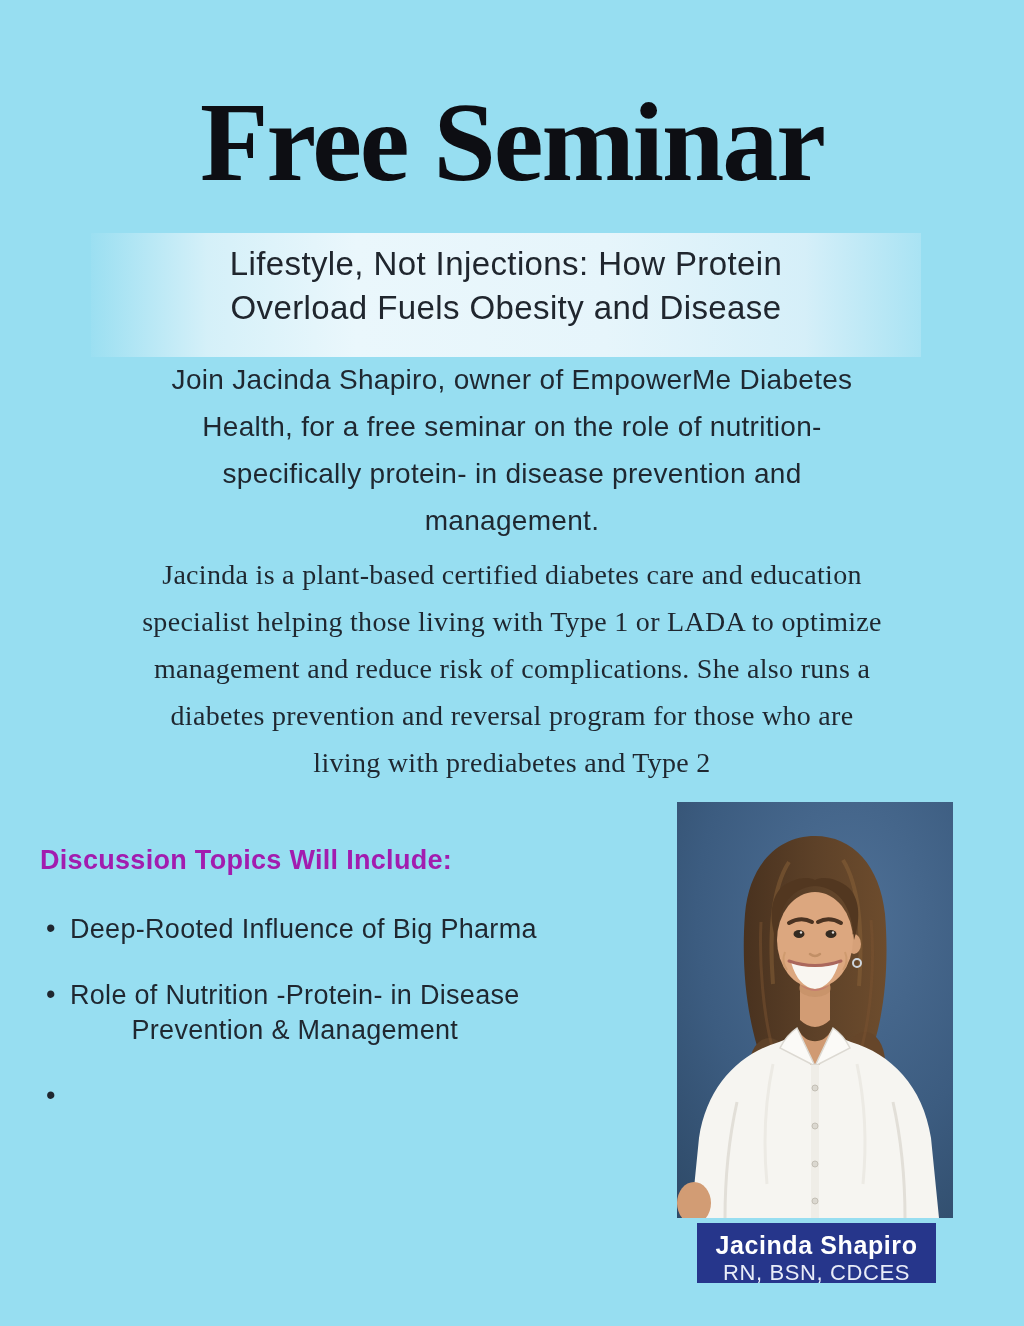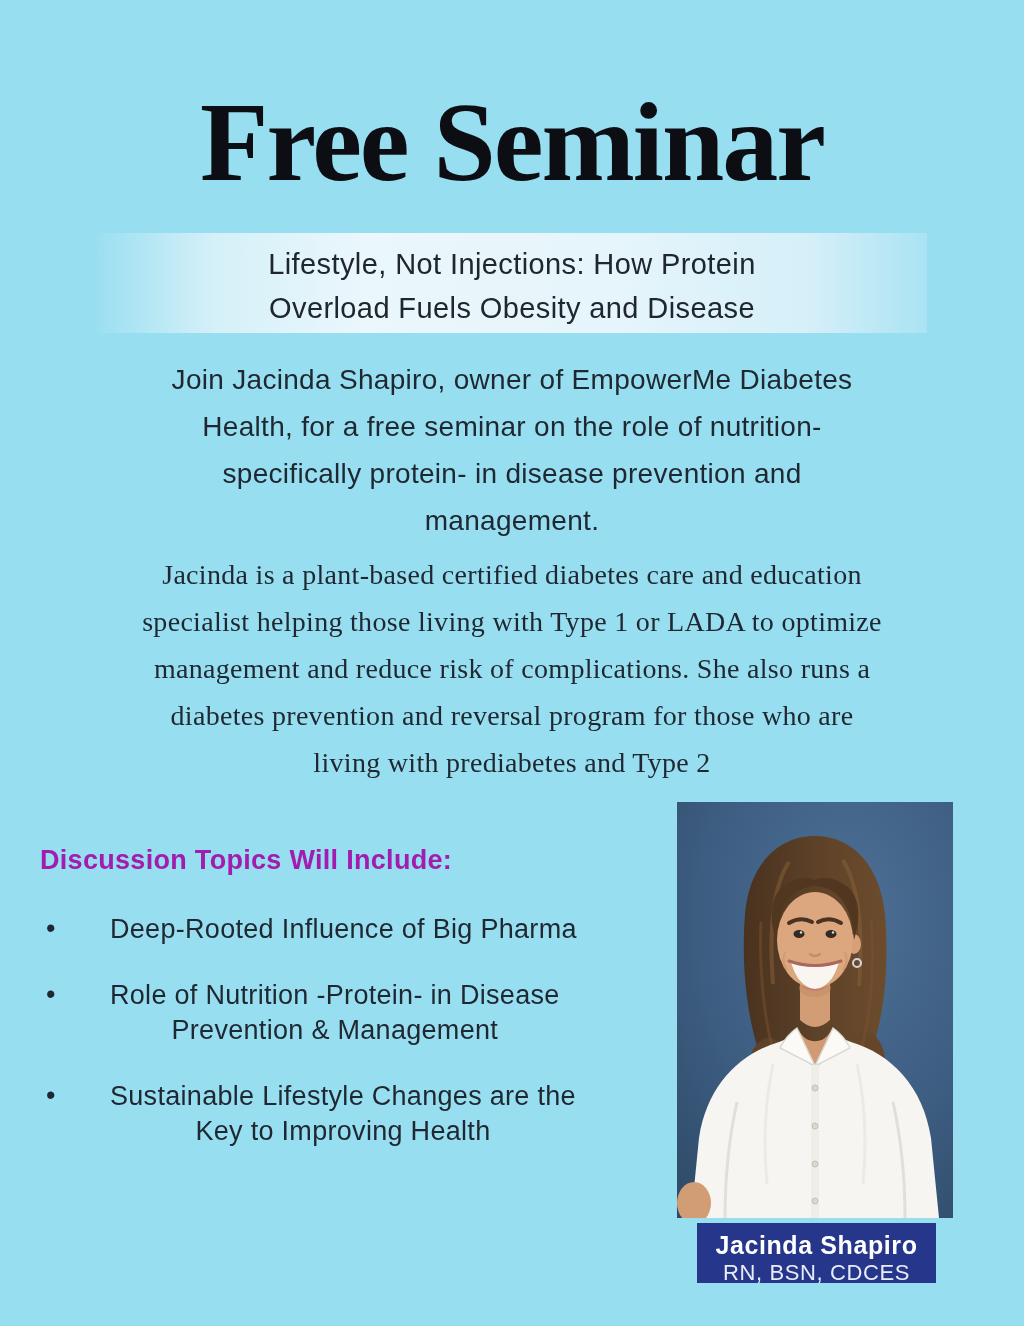--- a/index.html
+++ b/index.html
@@ -11,42 +11,42 @@
     color: var(--text, #1f2730);
     padding-left: 41px;
   }
   .title {
     position:absolute; top:86px; left:0; width:100%;
     font-family:"Liberation Serif", serif; font-weight:700;
     font-size:112px; line-height:1.0; letter-spacing:-2px;
     text-align:center; color: var(--title-text, #0d0e13);
   }
   .band {
-    position:absolute; top:233px; left:97px; width:830px; height:100px;
+    position:absolute; top:233px; left:91px; width:830px; height:124px;
     background: linear-gradient(90deg,
       rgba(233,246,251,0.05) 0%, rgba(233,246,251,0.75) 14%,
       #eaf7fc 32%, #e6f5fb 62%, rgba(224,242,250,0.85) 86%, rgba(224,242,250,0.25) 100%);
     text-align:center; padding-top:9px;
-    font-size:29px; line-height:44px; letter-spacing:0.4px; color:#20262e;
+    font-size:33px; line-height:44px; letter-spacing:0.4px; color:#20262e;
   }
   .para { position:absolute; left:0; width:100%; text-align:center;
     font-size:28px; line-height:47px; letter-spacing:0.3px; }
   .para span { display:block; }
   .para1 { top:356px; }
   .para2 { top:551px;font-family:Liberation Serif, serif; }
   .topics-heading {
     position:absolute; left:40px; top:845px;
     font-size:27px; font-weight:700; letter-spacing:0.3px; color:#a21caf;
   }
   .topics { position:absolute; left:40px; top:912px; width:580px; list-style:none; }
   .topics li { position:relative; padding-left:30px; margin-bottom:31px;
     font-size:27px; line-height:35px; letter-spacing:0.3px; }
   .topics .dot { position:absolute; left:6px; top:-1px; font-size:27px; }
   .topics .txt { display:inline-block; text-align:center; }
-  .topics .tl { display:block;margin-left:40px; }
+  .topics .tl { display:block; }
   .topics .tl:empty { display:none; }
   .datebox {
     position:absolute; left:92px; top:1193px; width:377px; height:96px;
     background: linear-gradient(90deg,
       rgba(207,234,245,0.15) 0%, rgba(208,235,245,0.8) 7%, #d2ecf6 16%, #cde9f4 100%);
     text-align:center; padding-top:3px;
     font-size:30px; line-height:45px; letter-spacing:0.4px; color:#141b26;
   }
   .photo { position:absolute; left:677px; top:802px; width:276px; height:416px; }
   .photo svg { display:block; width:100%; height:100%; }
@@ -97,24 +97,20 @@
     </li>
     <li>
       <span class="dot">•</span>
       <span class="txt">
         <span class="tl">Role of Nutrition -Protein- in Disease</span>
         <span class="tl">Prevention &amp; Management</span>
       </span>
     </li>
     <li>
       <span class="dot">•</span>
-      <span class="txt">
-        <span class="tl">Sustainable Lifestyle Changes are the</span>
-        <span class="tl">Key to Improving Health</span>
-      </span>
     </li>
   </ul>
 
 
   <div class="photo">
     <svg viewBox="0 0 276 416" xmlns="http://www.w3.org/2000/svg">
       <defs>
         <radialGradient id="pbg" cx="0.62" cy="0.28" r="1.0">
           <stop offset="0" stop-color="#4e7096"></stop>
           <stop offset="0.55" stop-color="#3c5c80"></stop>

